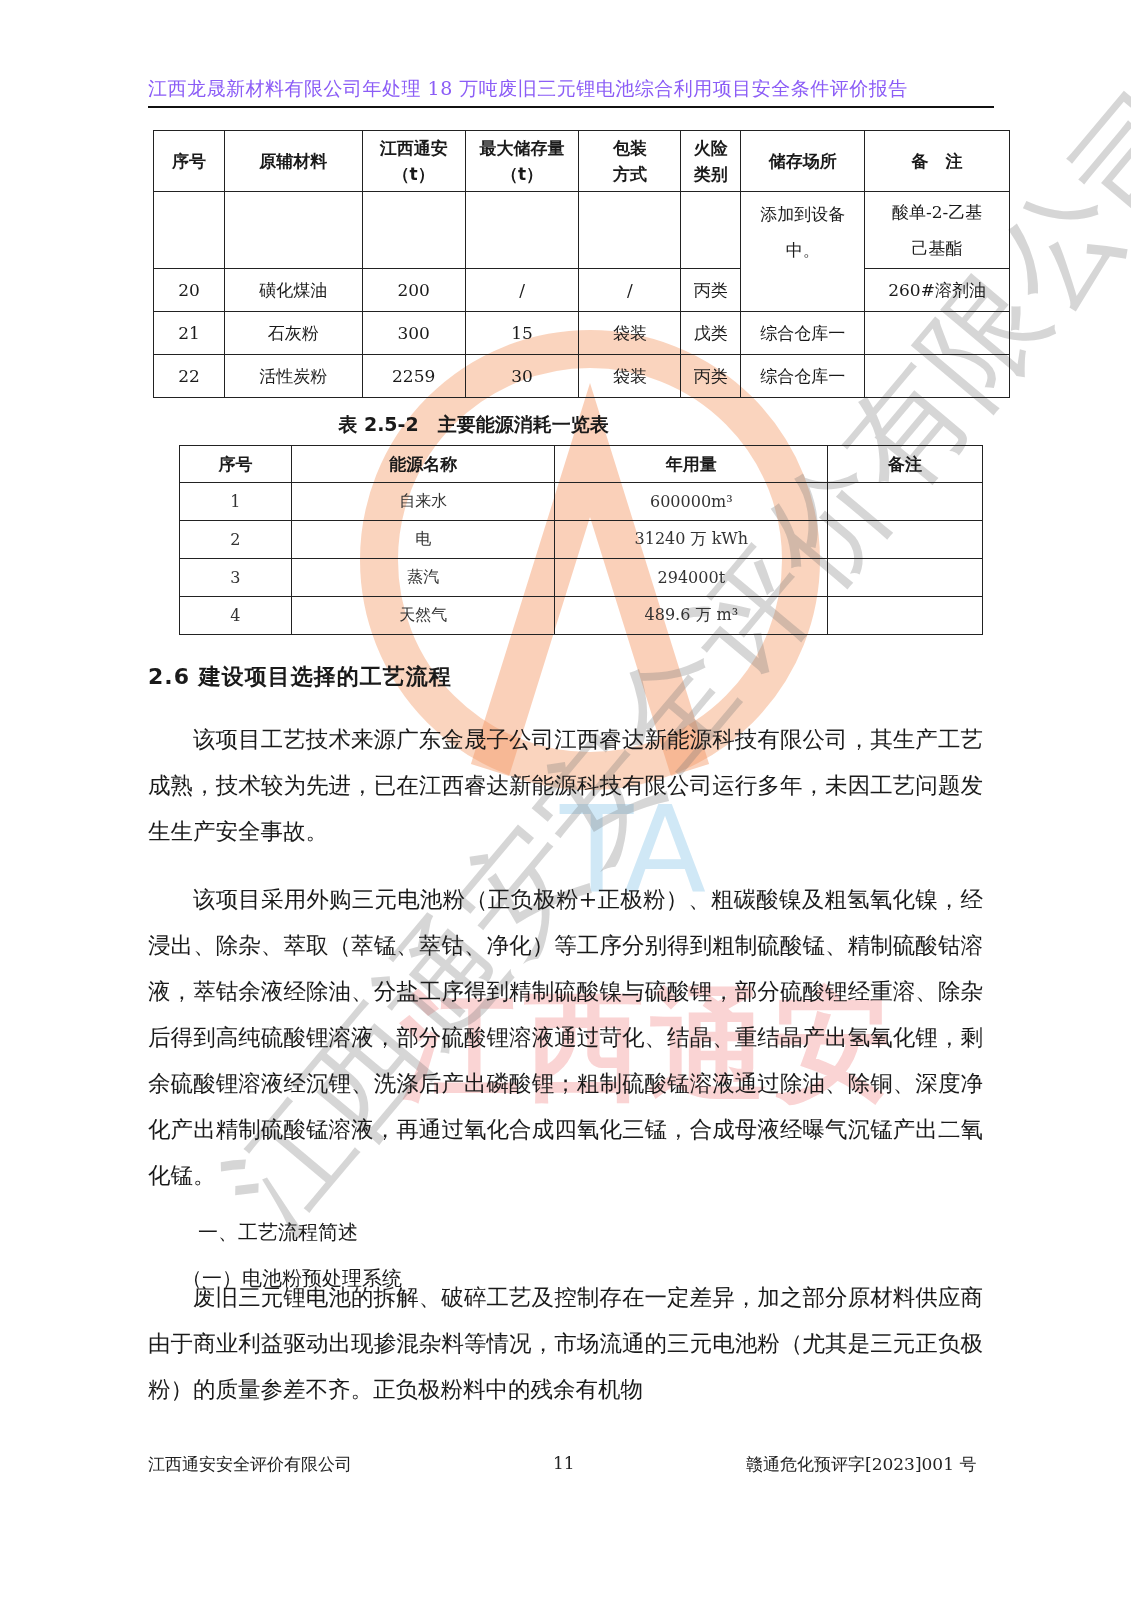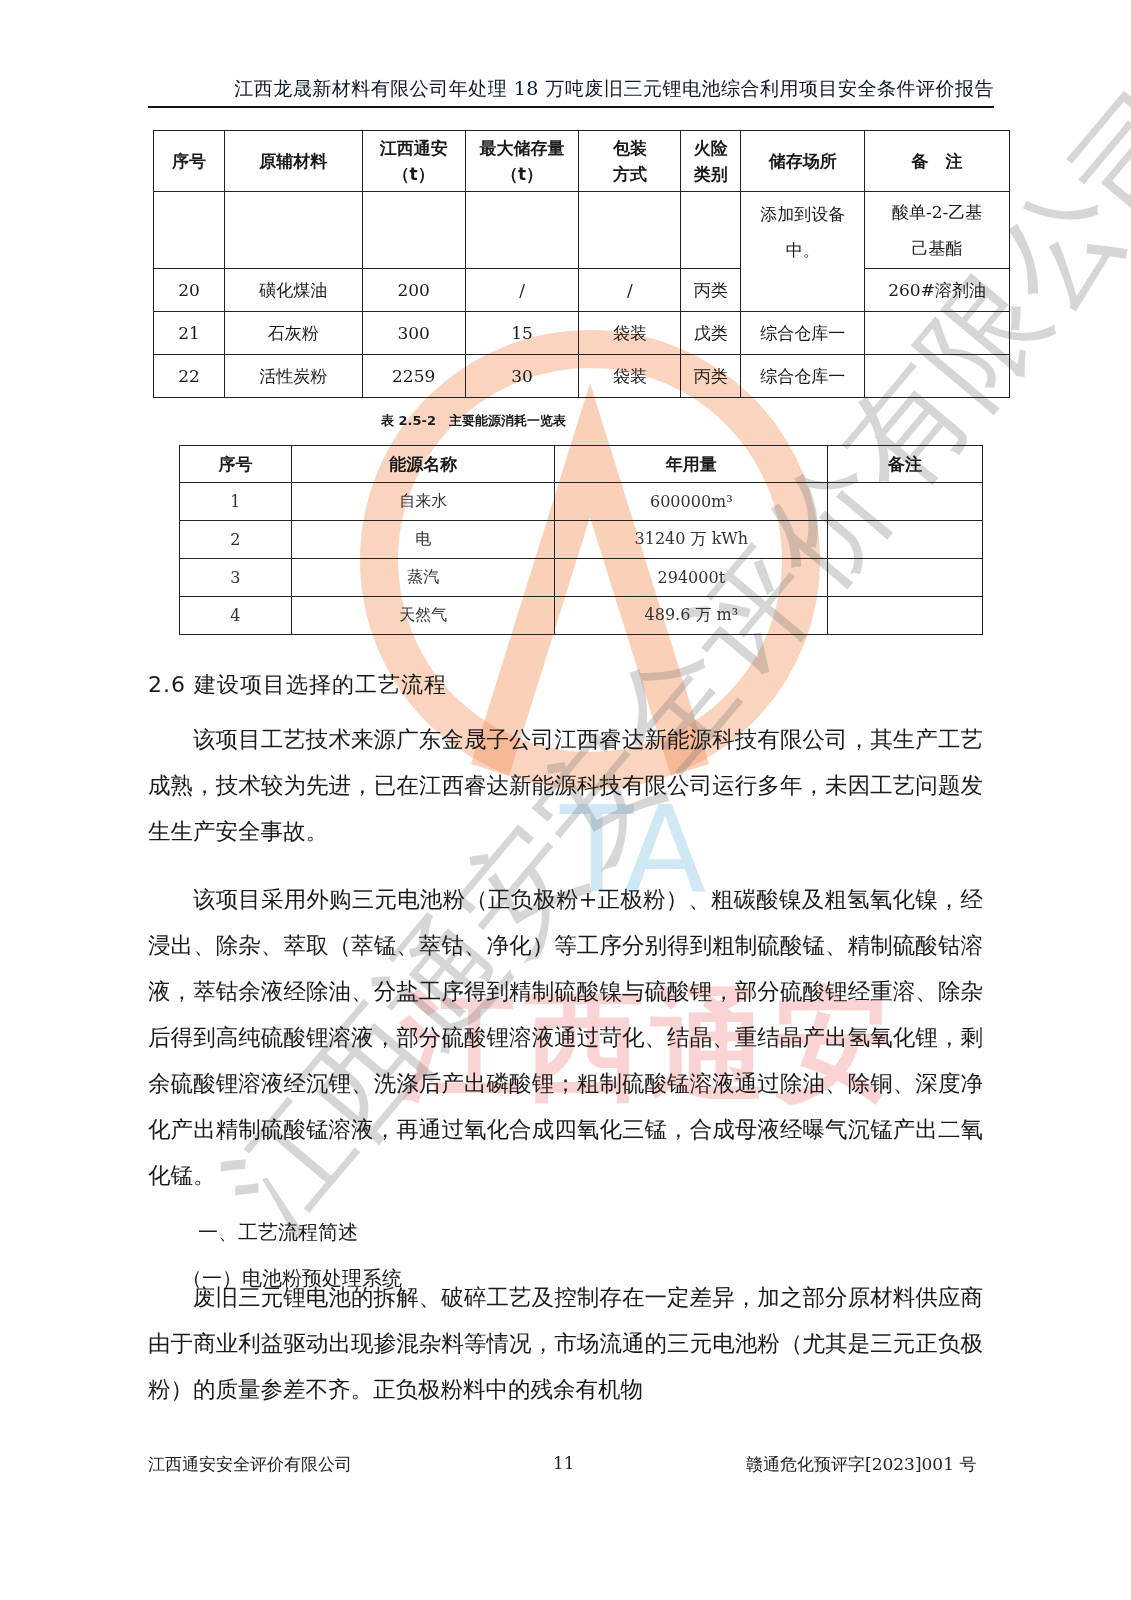--- a/index.html
+++ b/index.html
@@ -1,39 +1,39 @@
 <!DOCTYPE html>
 <html><head>
 <meta charset="utf-8">
 <style>
   html, body { margin:0; padding:0; background:#ffffff; }
   body { width:1131px; height:1600px; position:relative; overflow:hidden;
          font-family: "DejaVu Serif", "Liberation Serif", serif; color:#1a1a1a; }
-  .page-header { position:absolute; left:148px; top:76px; width:846px; text-align:right;
-                 font-size:19px; letter-spacing:0.5px; color:#0f172a; }
+  .page-header { position:absolute; left:148px; top:76px; width:846px; text-align:left;
+                 font-size:19px; letter-spacing:0.5px; color:#8b5cf6; }
   .header-rule { position:absolute; left:148px; top:106px; width:846px; height:2px; background:#111; }
 
   table { border-collapse:collapse; position:absolute;margin-left:11px; }
   td, th { border:1px solid #222; text-align:center; vertical-align:middle; font-size:17px; padding:0; }
   th { font-weight:bold; font-family:"DejaVu Sans","Liberation Sans",sans-serif; }
 
   #materials-table { left:142px; top:130px; width:857px; }
   #materials-table th { height:60px; line-height:26px; font-size:17px; }
   #materials-table td { height:42px; }
   #materials-table td.tall { height:74px; line-height:36px; vertical-align:top; padding-top:2px; }
 
-  .caption { position:absolute; left:0; width:947px; top:412px; text-align:center; font-size:13px;
+  .caption { position:absolute; left:0; width:947px; top:412px; text-align:center; font-size:19px;
              font-weight:bold; font-family:"DejaVu Sans","Liberation Sans",sans-serif; }
 
   #energy-table { left:168px; top:445px; width:804px; }
   #energy-table th { height:36px; font-size:17px; }
   #energy-table td { height:37px; font-size:16px; color:#333; }
 
-  .section-heading { position:absolute; left:148px; top:662px; font-size:22px; font-weight:normal;
-                     font-family:"DejaVu Sans","Liberation Sans",sans-serif; letter-spacing:1px;margin-top:8px; }
+  .section-heading { position:absolute; left:148px; top:662px; font-size:22px; font-weight:bold;
+                     font-family:"DejaVu Sans","Liberation Sans",sans-serif; letter-spacing:1px; }
   .para { position:absolute; left:148px; width:835px; font-size:22.5px; line-height:46px;
           text-align:justify; text-align-last:left; }
   .indent { text-indent:2em; }
   .line { position:absolute; left:148px; font-size:20px;margin-top:29px; }
 
   .footer { position:absolute; top:1453px; font-size:17px; color:#222; }
 
   
   .wm { position:absolute; pointer-events:none; }
   .wm-ring { left:360px; top:330px; width:460px; height:460px; border-radius:50%;

